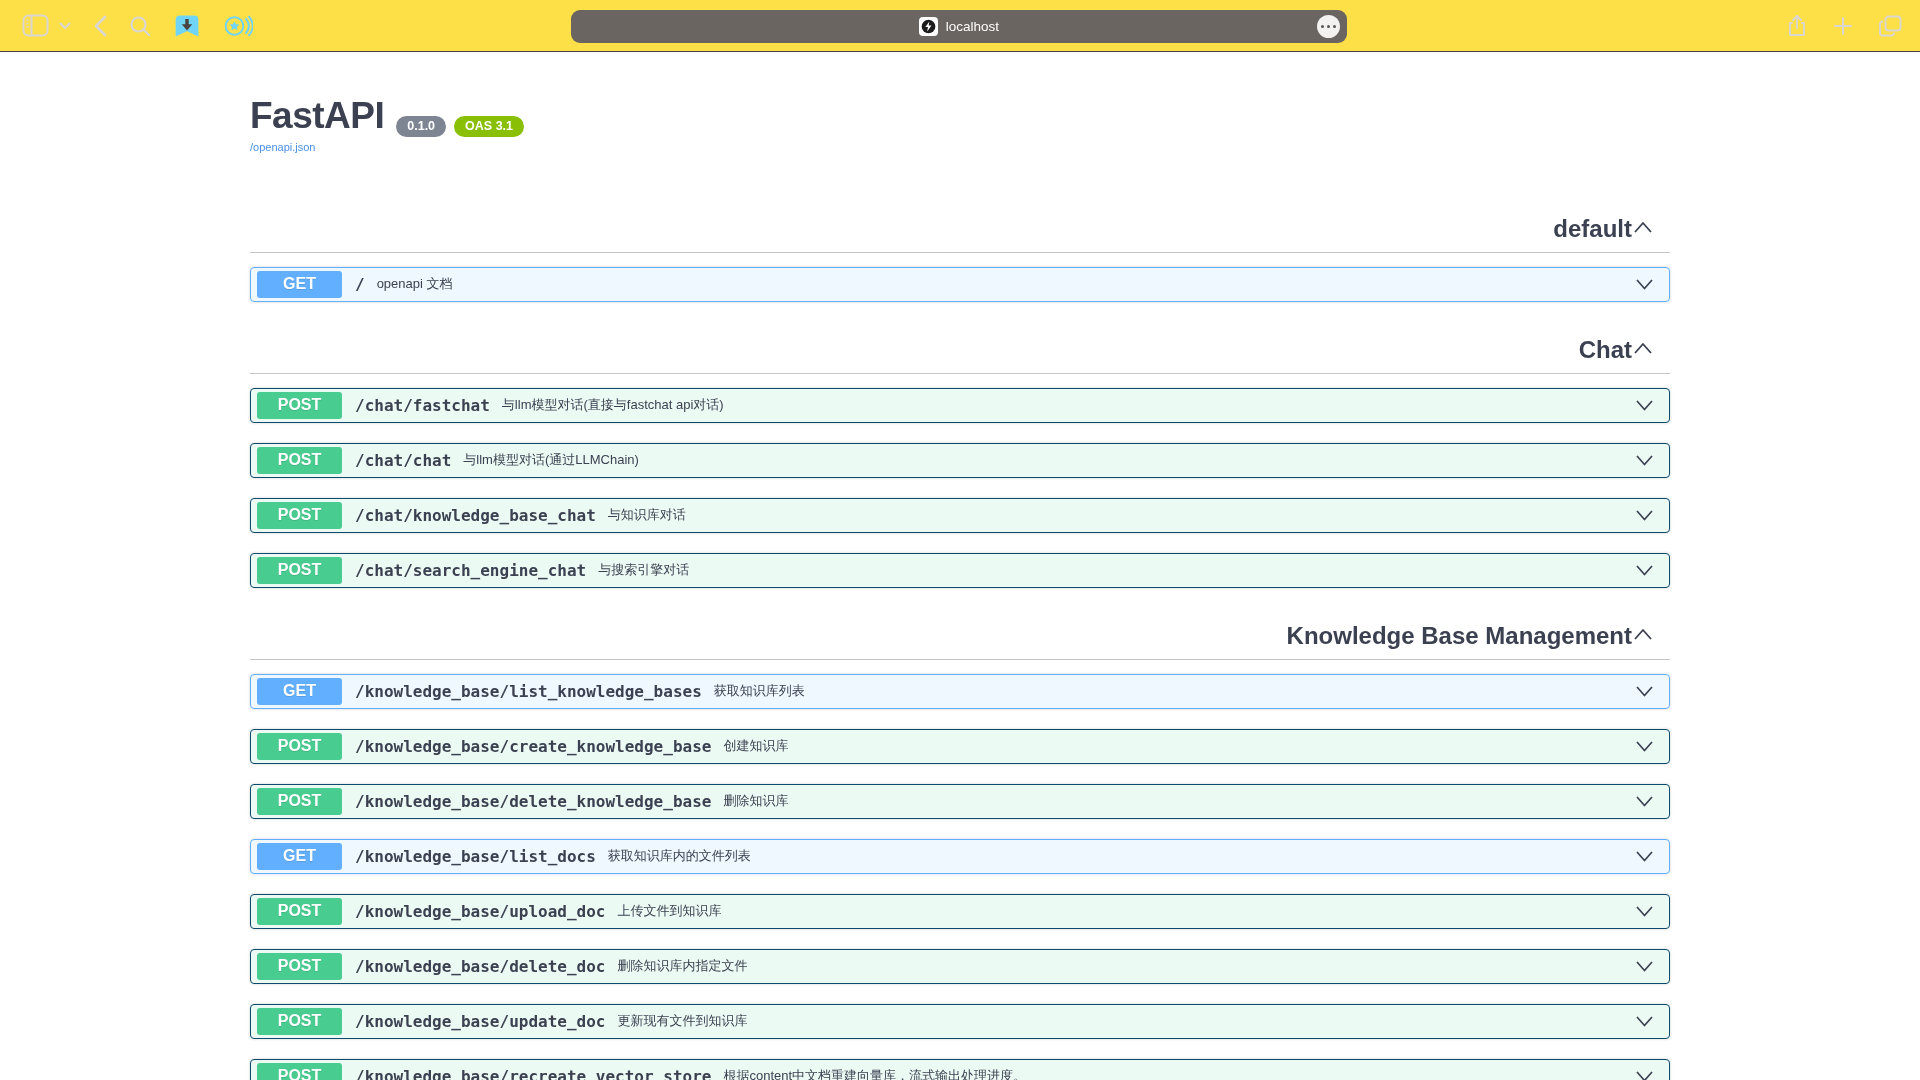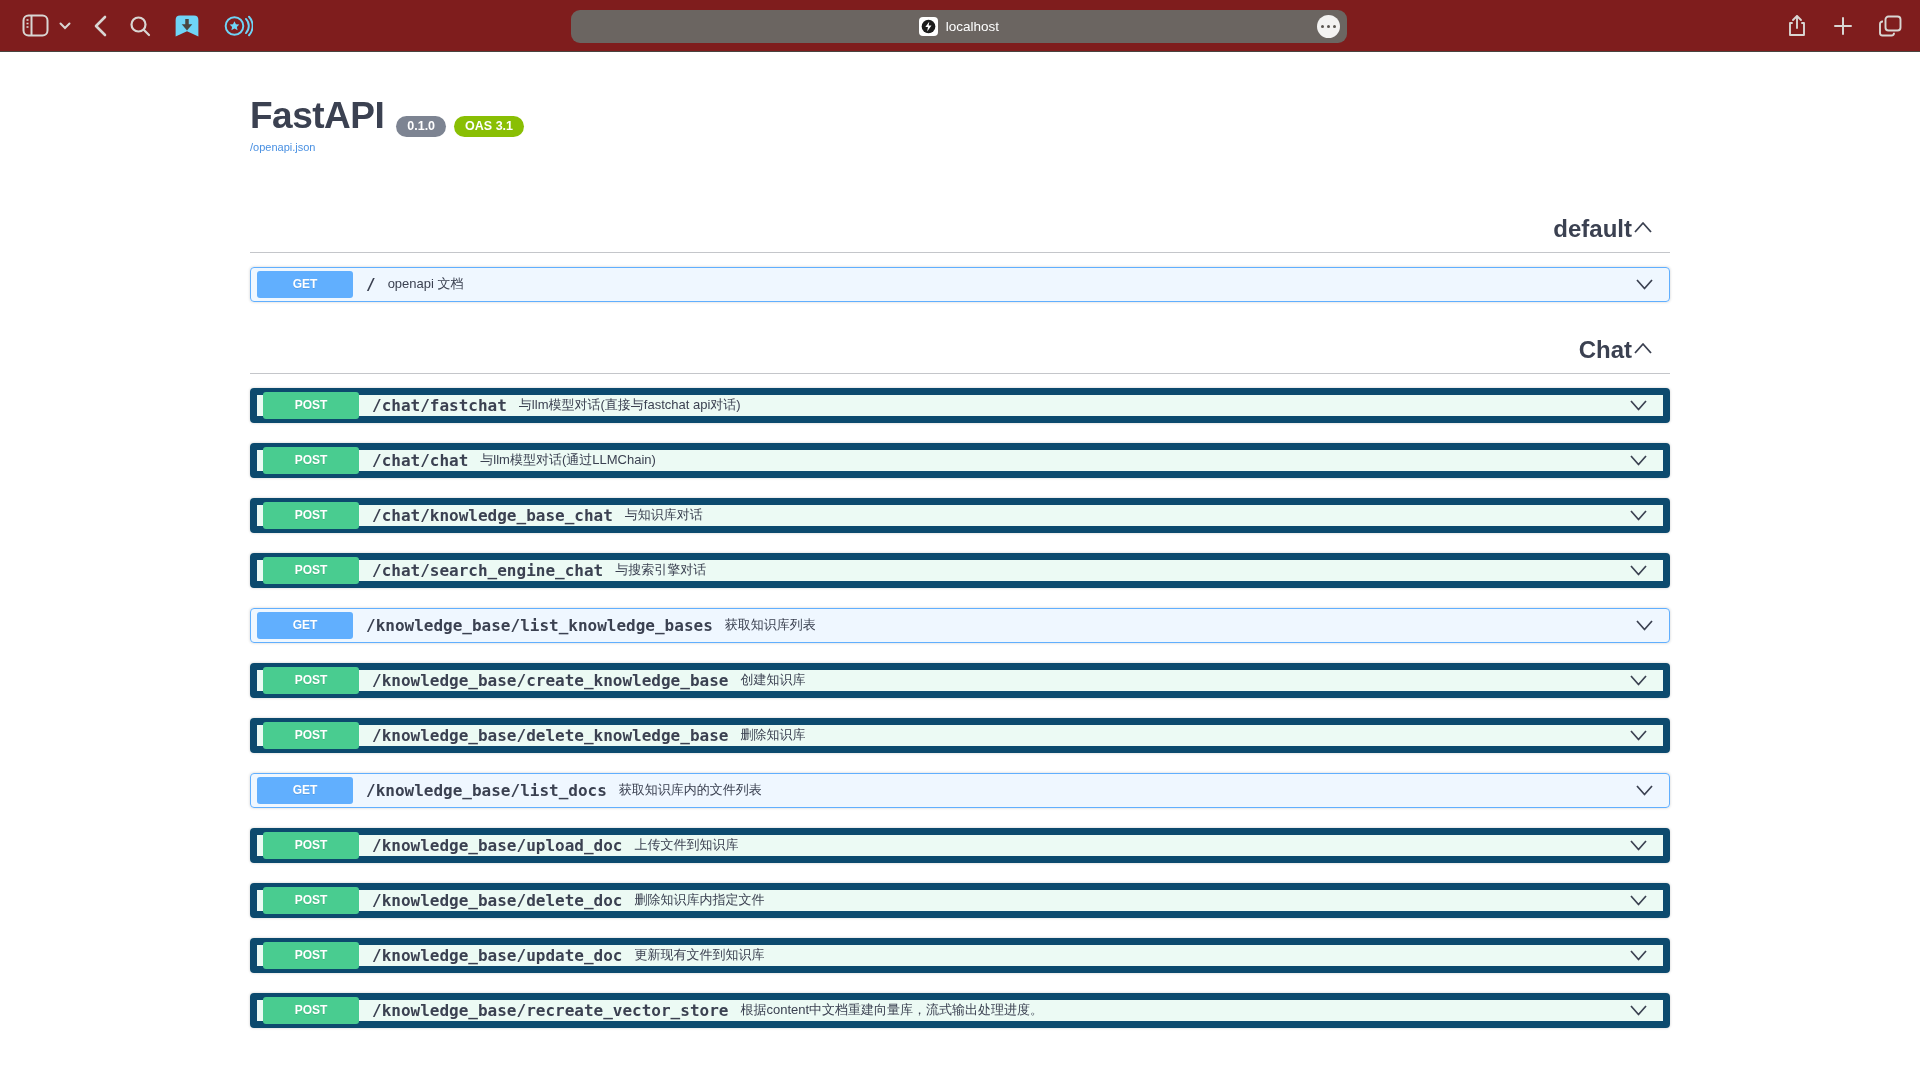--- a/index.html
+++ b/index.html
@@ -6,21 +6,21 @@
   html,body { margin:0; padding:0; }
   body {
     width:1920px; height:1080px; overflow:hidden;
     background:#ffffff;
     font-family:"Liberation Sans","DejaVu Sans",sans-serif;
     color:#3b4151;
   }
 
   
   .toolbar {
-    position:relative; height:52px; background:#7f1d1d;
+    position:relative; height:52px; background:#fde047;
     display:flex; align-items:center;
     border-bottom:1px solid #49443f;
   }
   .tb-left { display:flex; align-items:center; gap:22px; margin-left:22px; color:#d9d6d3; }
   .tb-right { position:absolute; right:18px; top:0; height:52px; display:flex; align-items:center; gap:26px; color:#d9d6d3; }
   .tb-btn { display:flex; align-items:center; justify-content:center; cursor:default; }
   .url-bar {
     position:absolute; left:571px; top:10px; width:776px; height:33px;
     background:#6b6561; border-radius:9px;
     display:flex; align-items:center; justify-content:center;
@@ -61,25 +61,25 @@
   .tag-arrow { color:#3b4151; }
 
   .opblock {
     display:flex; align-items:center;
     height:35px; margin:14px 0 20px 0;
     border-radius:4px;
     box-shadow:0 0 3px rgba(0,0,0,.19);
     cursor:pointer;
   }
   .opblock.get  { background:rgba(97,175,254,.10); border:1px solid #61affe; }
-  .opblock.post { background:rgba(73,204,144,.10); border:7px solid #0c4a6e; }
+  .opblock.post { background:rgba(73,204,144,.10); border:1px solid #0c4a6e; }
   .opblock-method {
-    width:96px; height:27px; margin-left:6px; border-radius:3px;
+    width:85px; height:27px; margin-left:6px; border-radius:3px;
     display:flex; align-items:center; justify-content:center;
-    color:#fff; font-size:12px; font-weight:700;
+    color:#fff; font-size:16px; font-weight:700;
     text-shadow:0 1px 0 rgba(0,0,0,.1);
     flex:0 0 auto;
   }
   .opblock.get  .opblock-method { background:#61affe; }
   .opblock.post .opblock-method { background:#49cc90; }
   .opblock-path {
     margin-left:13px; font-family:"DejaVu Sans Mono","Liberation Mono",monospace;
     font-weight:700; font-size:16px; color:#3b4151; white-space:nowrap;
   }
   .opblock-desc { margin-left:12px; font-size:13px; color:#3b4151; white-space:nowrap; }
@@ -247,20 +247,26 @@
           <span class="opblock-path">/chat/search_engine_chat</span>
           <span class="opblock-desc">与搜索引擎对话</span>
           <span class="opblock-arrow">
             <svg width="21" height="13" viewBox="0 0 21 13" fill="none" stroke="currentColor" stroke-width="1.7" stroke-linejoin="round">
               <path d="M3 2 L10.5 10.5 L18 2"></path>
             </svg>
           </span>
         </div>
       </section>
       <section>
+        <div class="opblock-tag">
+          <h3>Knowledge Base Management</h3>
+          <span class="tag-arrow"><svg width="22" height="14" viewBox="0 0 22 14" fill="none" stroke="currentColor" stroke-width="1.8" stroke-linejoin="round">
+              <path d="M3 12 L11 3 L19 12"></path>
+            </svg></span>
+        </div>
         <div class="opblock get">
           <span class="opblock-method">GET</span>
           <span class="opblock-path">/knowledge_base/list_knowledge_bases</span>
           <span class="opblock-desc">获取知识库列表</span>
           <span class="opblock-arrow">
             <svg width="21" height="13" viewBox="0 0 21 13" fill="none" stroke="currentColor" stroke-width="1.7" stroke-linejoin="round">
               <path d="M3 2 L10.5 10.5 L18 2"></path>
             </svg>
           </span>
         </div>

